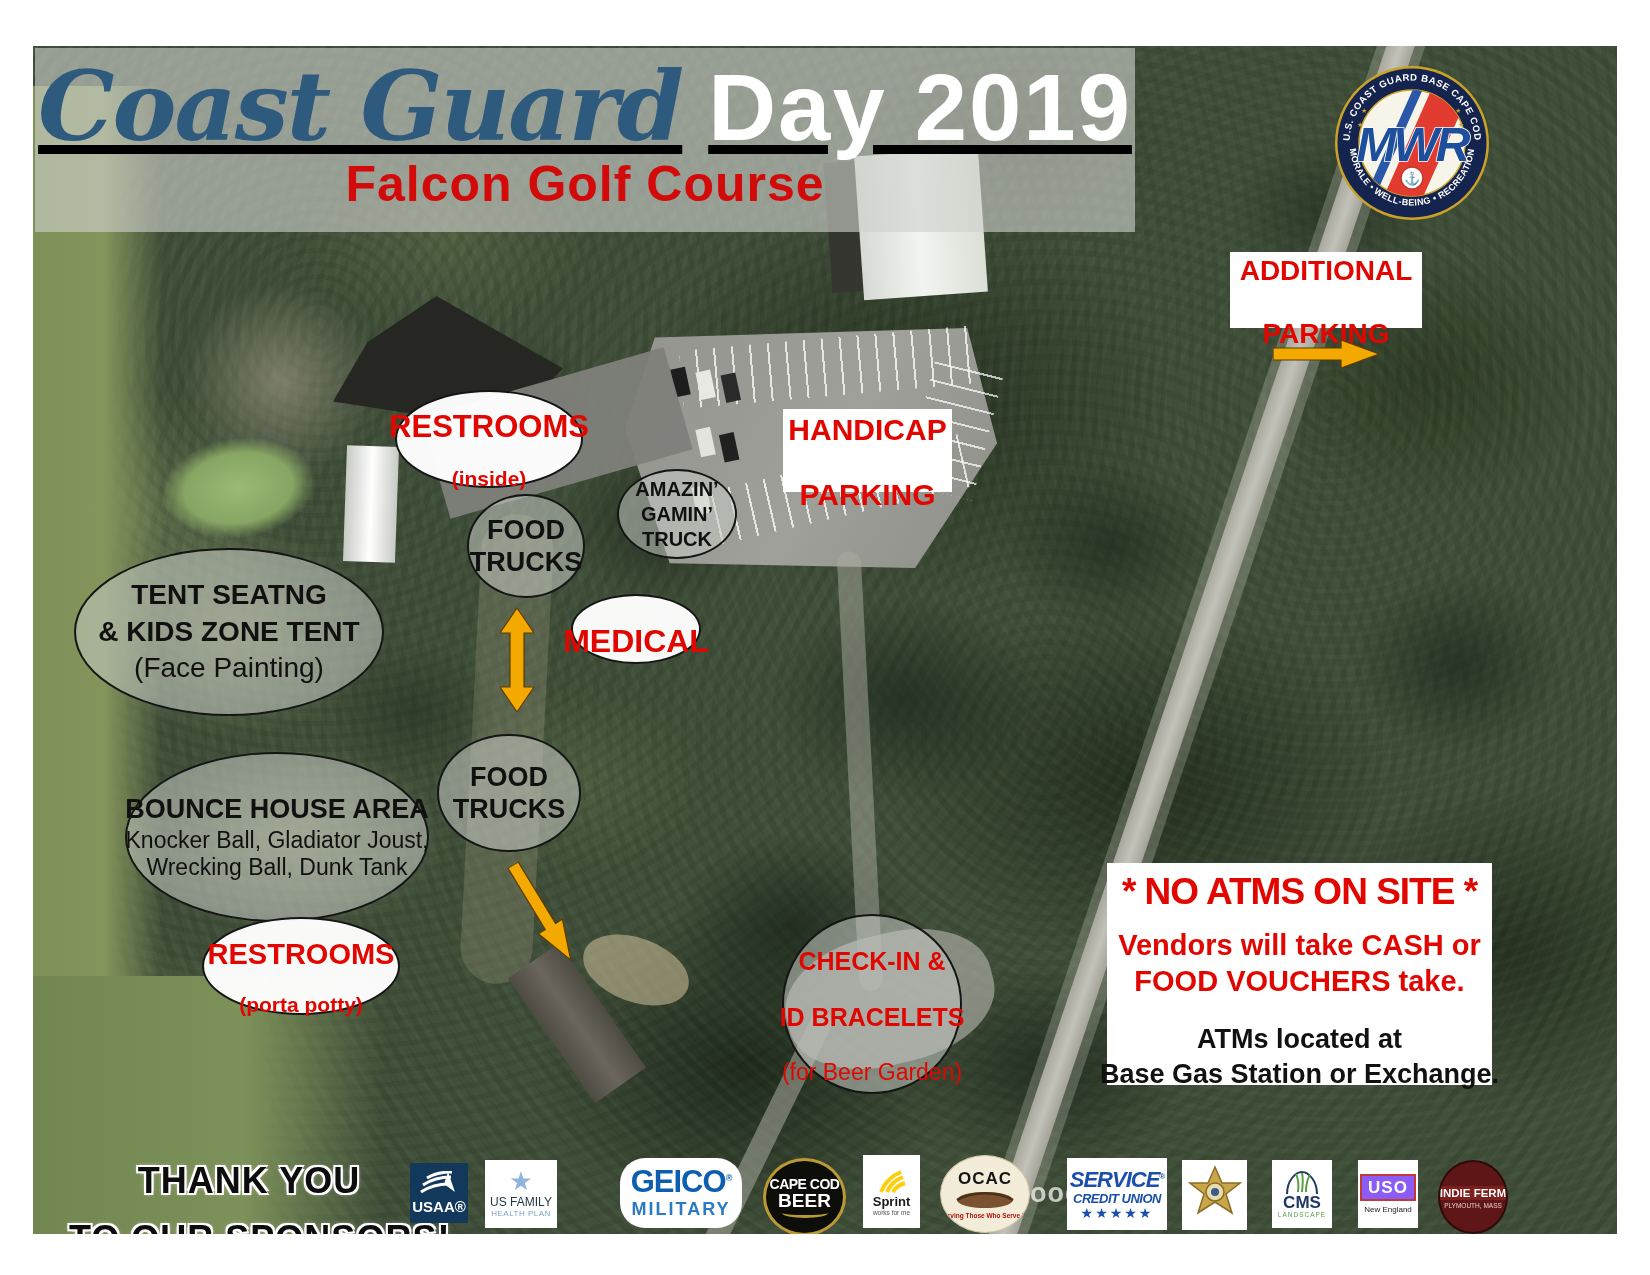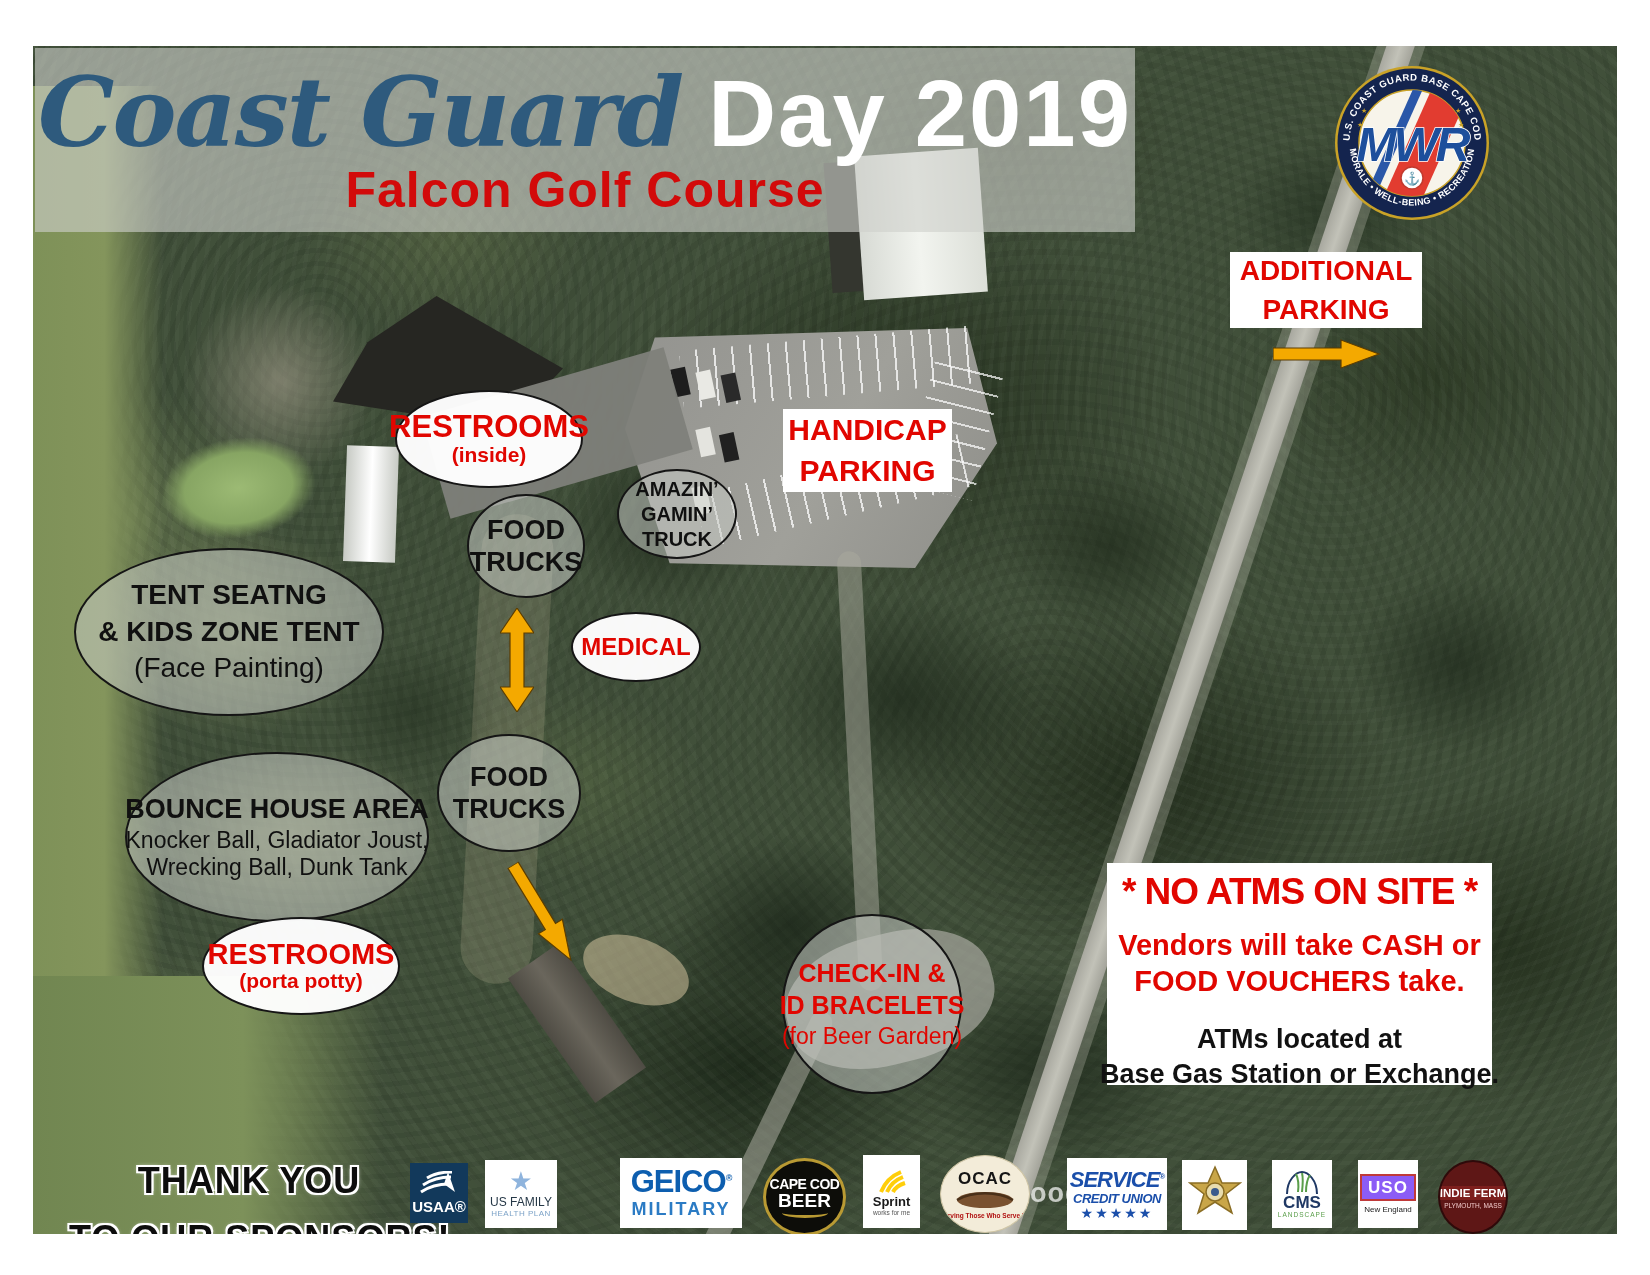--- a/index.html
+++ b/index.html
@@ -81,48 +81,48 @@
       radial-gradient(150px 120px at 68% 42%, rgba(26,36,22,.6), transparent 70%),
       radial-gradient(200px 150px at 64% 86%, rgba(18,28,17,.6), transparent 70%),
       radial-gradient(140px 110px at 82% 14%, rgba(26,38,24,.55), transparent 70%),
       radial-gradient(150px 130px at 90% 52%, rgba(22,32,20,.55), transparent 70%),
       radial-gradient(130px 100px at 30% 30%, rgba(30,42,26,.5), transparent 70%),
       radial-gradient(120px 100px at 24% 56%, rgba(28,40,25,.45), transparent 70%);}
 
   
   .banner{position:absolute;left:2px;top:2px;width:1100px;height:184px;z-index:9;
     background:rgba(206,209,203,.62);display:flex;flex-direction:column;align-items:center;}
-  .title-row{display:flex;align-items:baseline;margin-top:8px;white-space:nowrap;}
+  .title-row{display:flex;align-items:baseline;margin-top:2px;white-space:nowrap;text-decoration:underline;}
   .t-script{font-family:"DejaVu Serif",serif;font-style:italic;font-weight:bold;
     font-size:96px;color:#2e5a7d;letter-spacing:-2px;}
   .t-year{font-family:"Liberation Sans",sans-serif;font-weight:bold;font-size:94px;
     color:#fff;margin-left:26px;letter-spacing:2px;}
   .t-sub{font-weight:bold;font-size:50px;color:#d20a0a;margin-top:-8px;letter-spacing:1px;}
 
   
   .mwr{position:absolute;left:1301px;top:19px;width:156px;height:156px;z-index:10;}
 
   
   .lbl{position:absolute;z-index:10;display:flex;flex-direction:column;align-items:center;
        justify-content:center;text-align:center;font-weight:bold;color:#101010;}
   .ellipse{border:2px solid #151515;border-radius:50%;}
   .fill-gray{background:rgba(198,203,196,.55);}
   .fill-white{background:rgba(255,255,255,.97);}
   .box-white{background:#fff;z-index:10;}
-  .red{color:#e10600;}
+  .red{color:#e10600;margin-top:24px;}
   .nb{font-weight:normal;}
   .lbl div{white-space:nowrap;}
 
   .lbl-music{left:143px;top:247px;width:192px;height:180px;font-size:26px;line-height:1.32;}
   .lbl-rest-in{left:362px;top:344px;width:184px;height:94px;}
   .lbl-rest-in .t1{font-size:31px;line-height:1.05;}
   .lbl-rest-in .t2{font-size:21px;}
   .lbl-food-up{left:434px;top:448px;width:114px;height:100px;font-size:27px;line-height:1.2;}
   .lbl-amazin{left:584px;top:423px;width:116px;height:86px;font-size:20px;line-height:1.25;}
-  .lbl-medical{left:538px;top:566px;width:126px;height:66px;font-size:24px;}
+  .lbl-medical{left:538px;top:548px;width:126px;height:66px;font-size:32px;}
   .lbl-tent{left:41px;top:502px;width:306px;height:164px;font-size:28px;line-height:1.3;}
   .lbl-bounce{left:92px;top:706px;width:300px;height:166px;}
   .lbl-bounce .t1{font-size:27px;line-height:1.25;}
   .lbl-bounce .t2{font-size:23px;font-weight:normal;line-height:1.18;}
   .lbl-food-lo{left:404px;top:688px;width:140px;height:114px;font-size:27px;line-height:1.2;}
   .lbl-rest-po{left:169px;top:871px;width:194px;height:94px;}
   .lbl-rest-po .t1{font-size:29px;line-height:1.05;}
   .lbl-rest-po .t2{font-size:21px;}
   .lbl-checkin{left:749px;top:868px;width:176px;height:176px;}
   .lbl-checkin .t1{font-size:25px;line-height:1.3;}
@@ -155,21 +155,21 @@
 
   .sp{position:absolute;z-index:11;display:flex;flex-direction:column;align-items:center;
       justify-content:center;text-align:center;overflow:hidden;}
   .sp div{white-space:nowrap;}
   .sp-usaa{left:377px;top:1117px;width:58px;height:60px;background:#12395b;}
   .usaa-name{color:#fff;font-weight:bold;font-size:15px;margin-top:1px;}
   .sp-usfhp{left:452px;top:1114px;width:72px;height:68px;background:#fff;}
   .usfhp-star{color:#8fb4dd;font-size:26px;line-height:.9;}
   .usfhp-l1{color:#253746;font-weight:normal;font-size:12px;margin-top:2px;}
   .usfhp-l2{color:#7da3c8;font-size:8px;letter-spacing:.5px;}
-  .sp-geico{left:587px;top:1112px;width:122px;height:70px;background:#fff;}
+  .sp-geico{left:587px;top:1112px;width:122px;height:70px;background:#fff;border-radius:25px;}
   .geico-l1{color:#0d5eaf;font-weight:bold;font-size:31px;letter-spacing:-1px;line-height:1;}
   .geico-l1 sup{font-size:9px;}
   .geico-l2{color:#2b7bc4;font-weight:bold;font-size:18px;letter-spacing:2px;margin-top:2px;}
   .sp-capecod{left:730px;top:1112px;width:77px;height:72px;background:#0d0d09;border:3px solid #b99a33;
     border-radius:50%;}
   .cc-l1{color:#fff;font-weight:bold;font-size:14px;letter-spacing:-.5px;}
   .cc-l2{color:#fff;font-weight:bold;font-size:19px;line-height:.95;}
   .cc-swoosh{width:46px;height:7px;border-bottom:3px solid #b99a33;border-radius:50%;margin-top:-2px;}
   .sp-sprint{left:830px;top:1109px;width:57px;height:73px;background:#fff;}
   .sprint-name{color:#1a1a1a;font-weight:bold;font-size:13px;}

